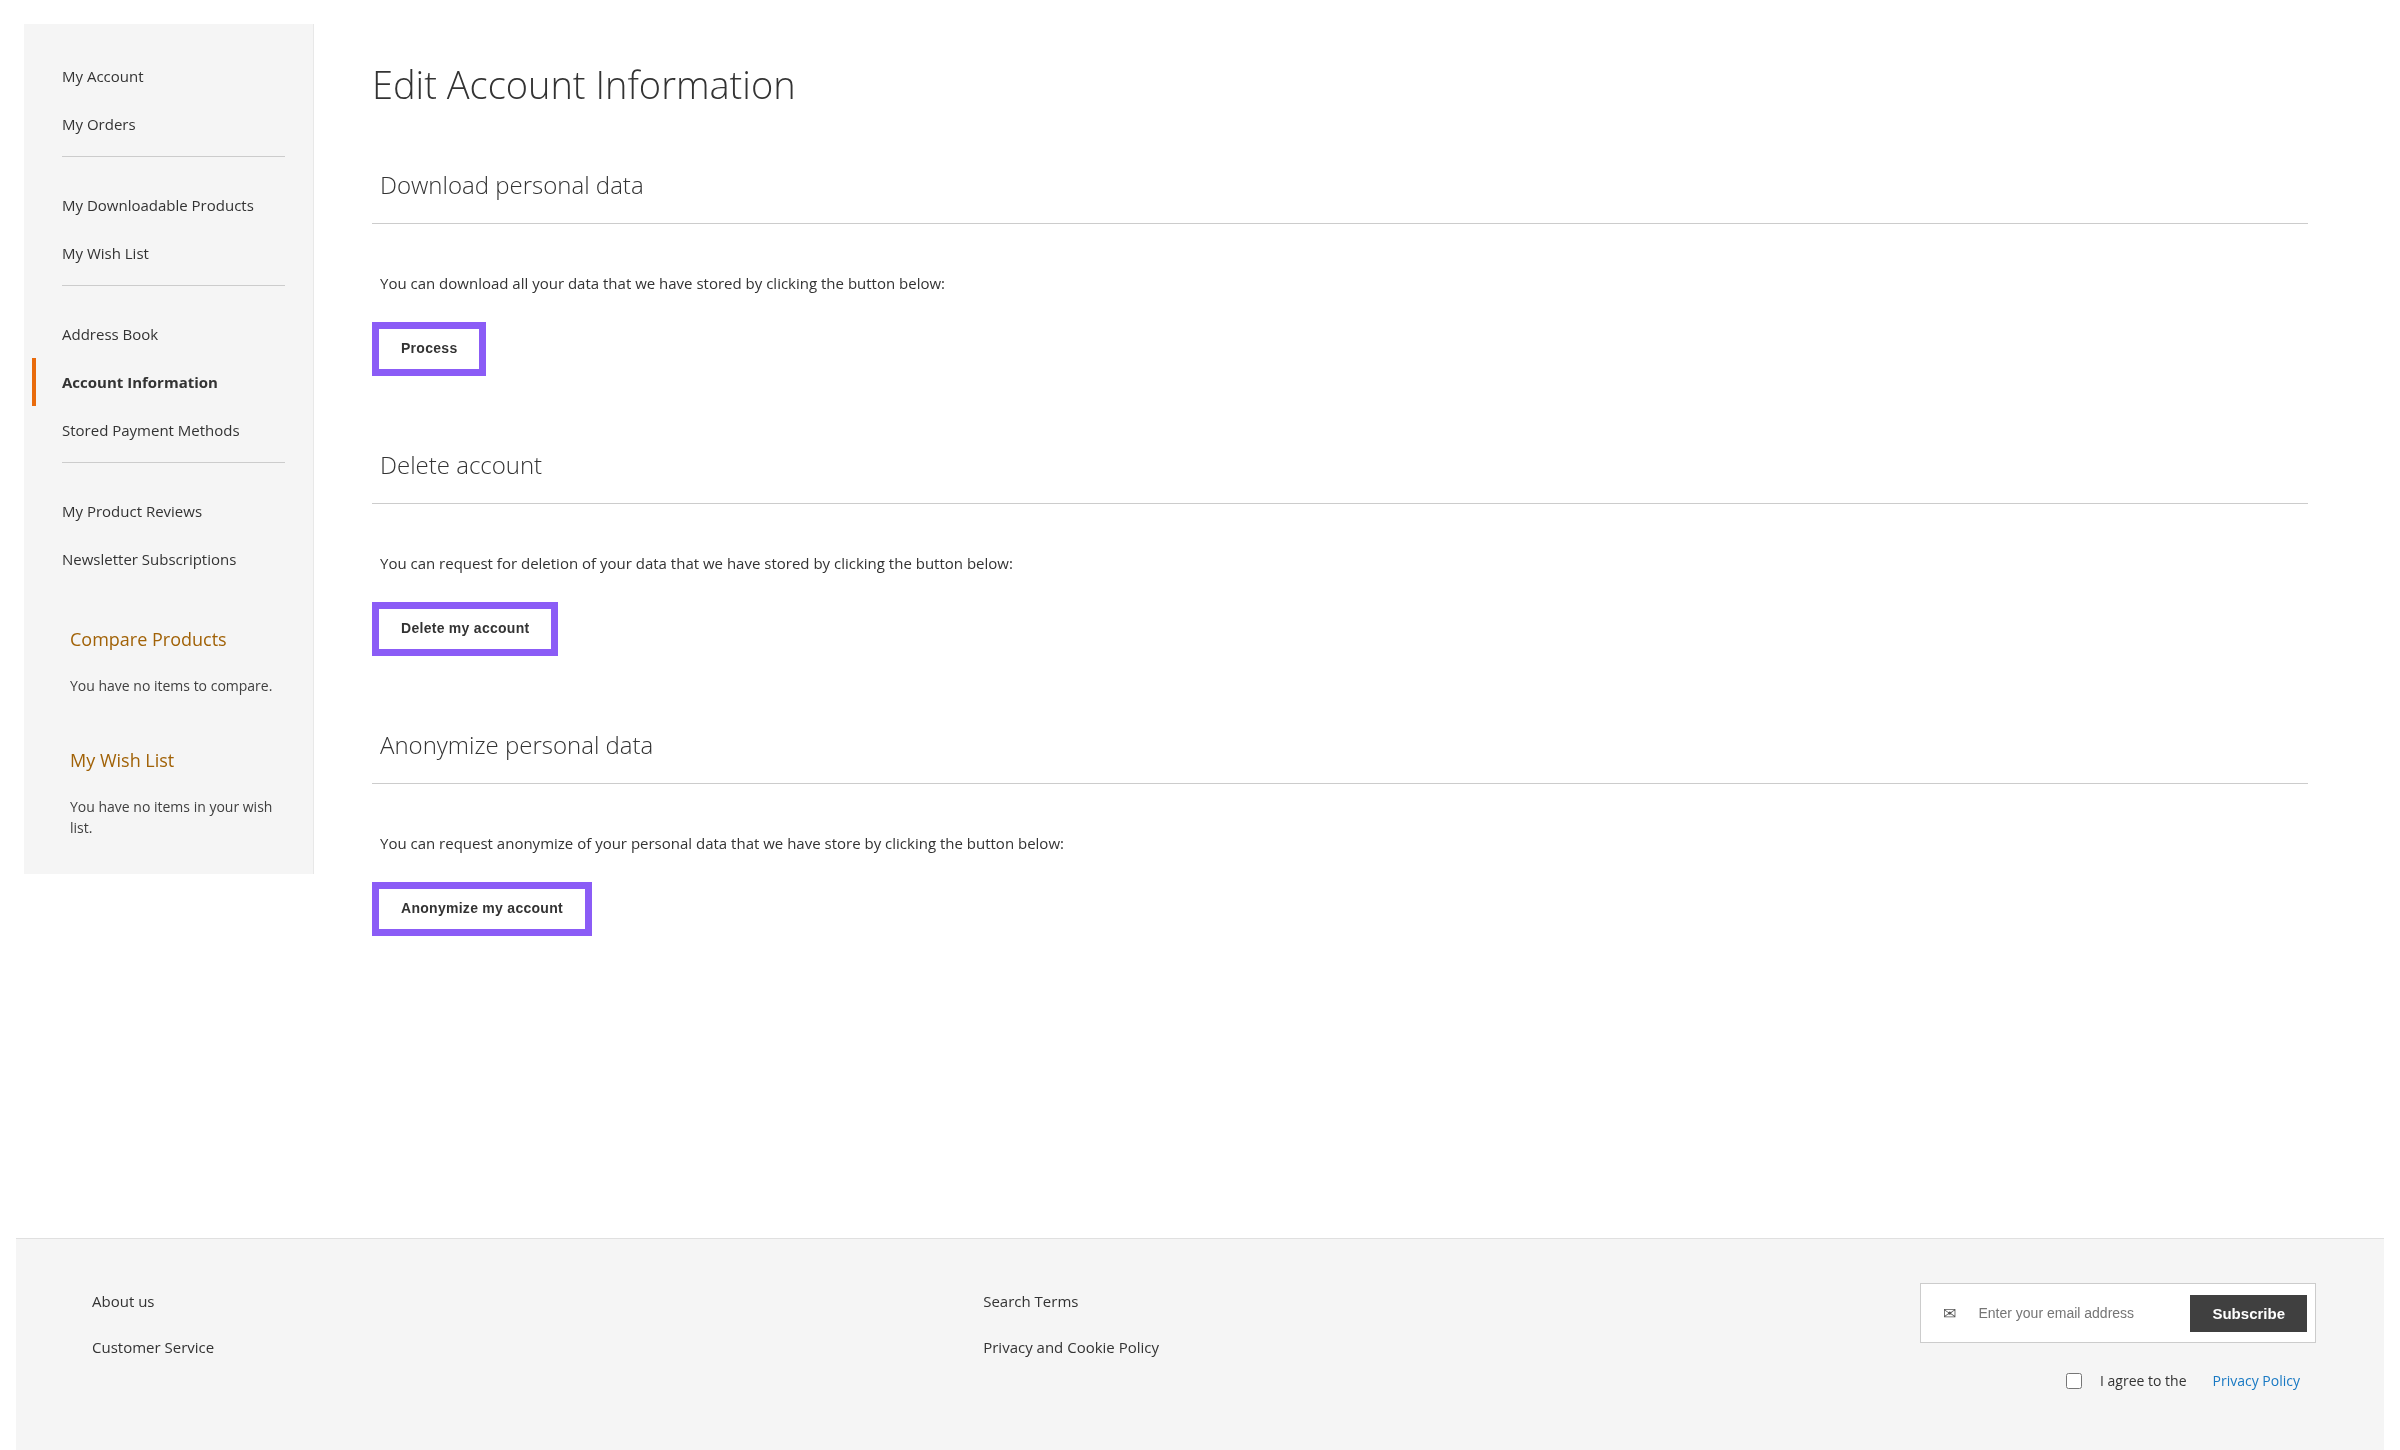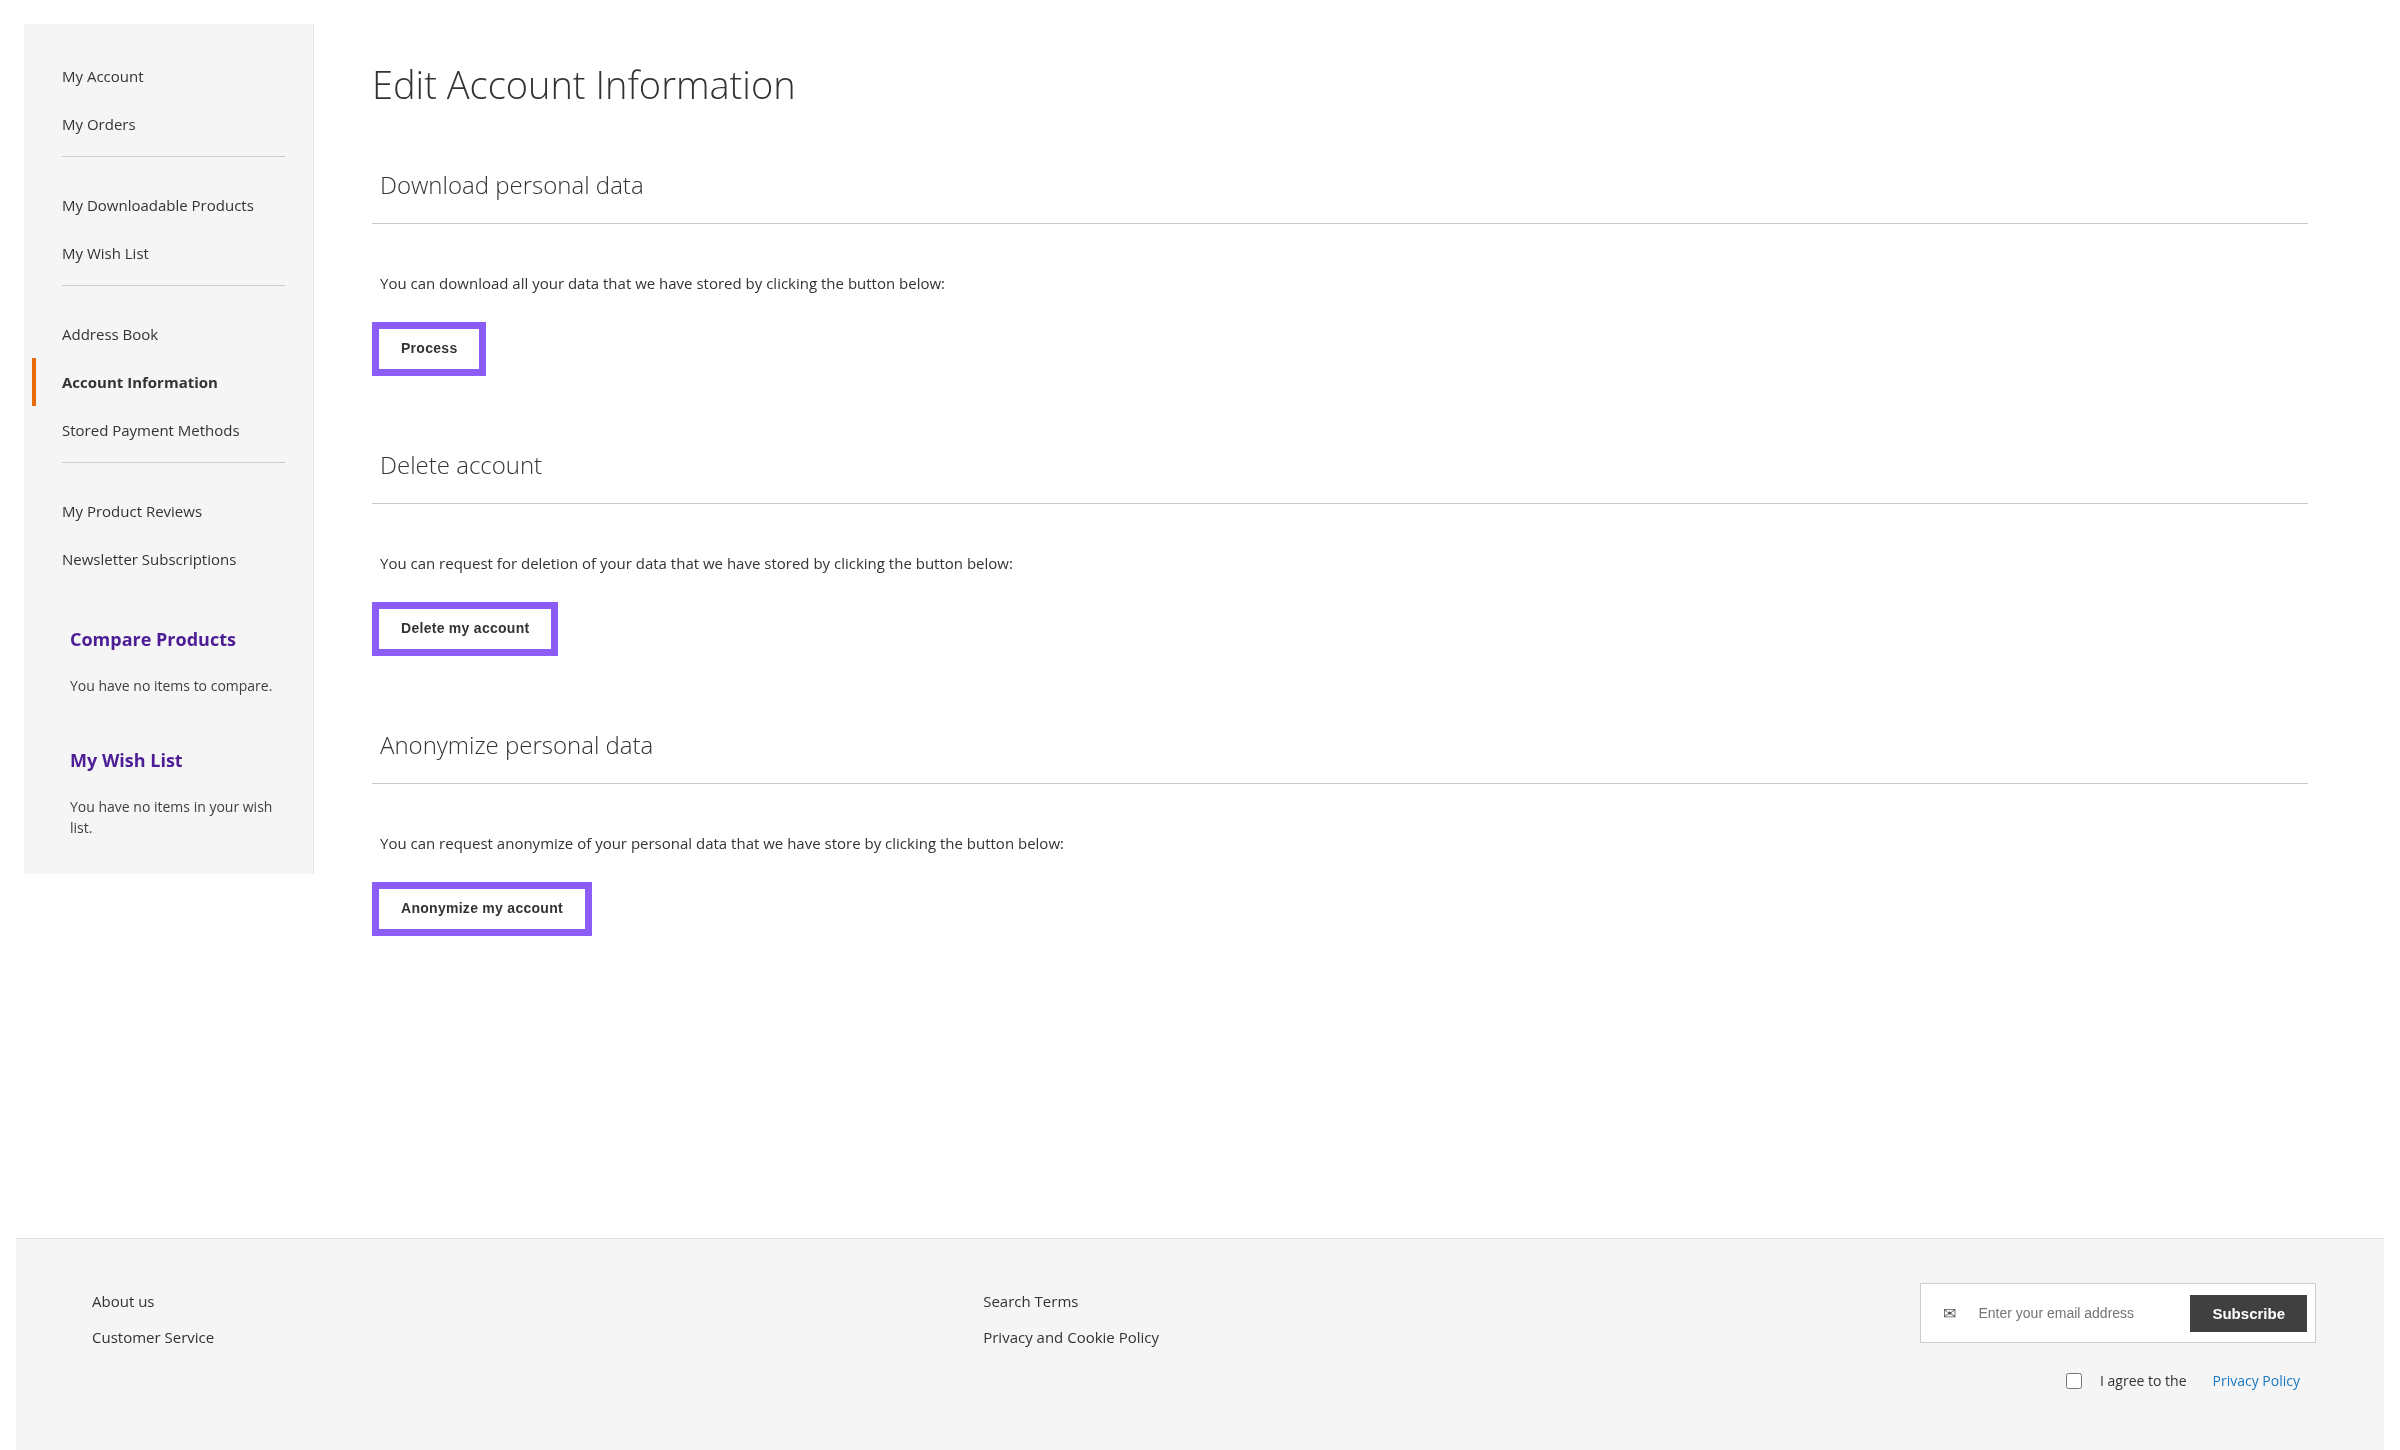--- a/index.html
+++ b/index.html
@@ -63,22 +63,22 @@
       margin: 8px 20px 8px 0;
     }
 
     .sidebar-section {
       margin-top: 24px;
       padding-top: 4px;
     }
 
     .sidebar-section-title {
       font-size: 18px;
-      font-weight: 700;
-      color: #4c1d95;
+      font-weight: 400;
+      color: #a16207;
       margin-bottom: 8px;
       padding-right: 20px;
     }
 
     .sidebar-section-text {
       font-size: 14px;
       color: #404040;
       padding-right: 20px;
       line-height: 1.5;
     }
@@ -143,20 +143,21 @@
       border-top: 1px solid #e0e0e0;
       padding: 36px 60px 36px 60px;
       display: flex;
       align-items: flex-start;
       justify-content: space-between;
     }
 
     .footer-col {
       display: flex;
       flex-direction: column;
+      gap: 10px;
     }
 
     .footer-link {
       font-size: 15px;
       color: #333;
       text-decoration: none;
       cursor: pointer;
     }
 
     .footer-newsletter {

